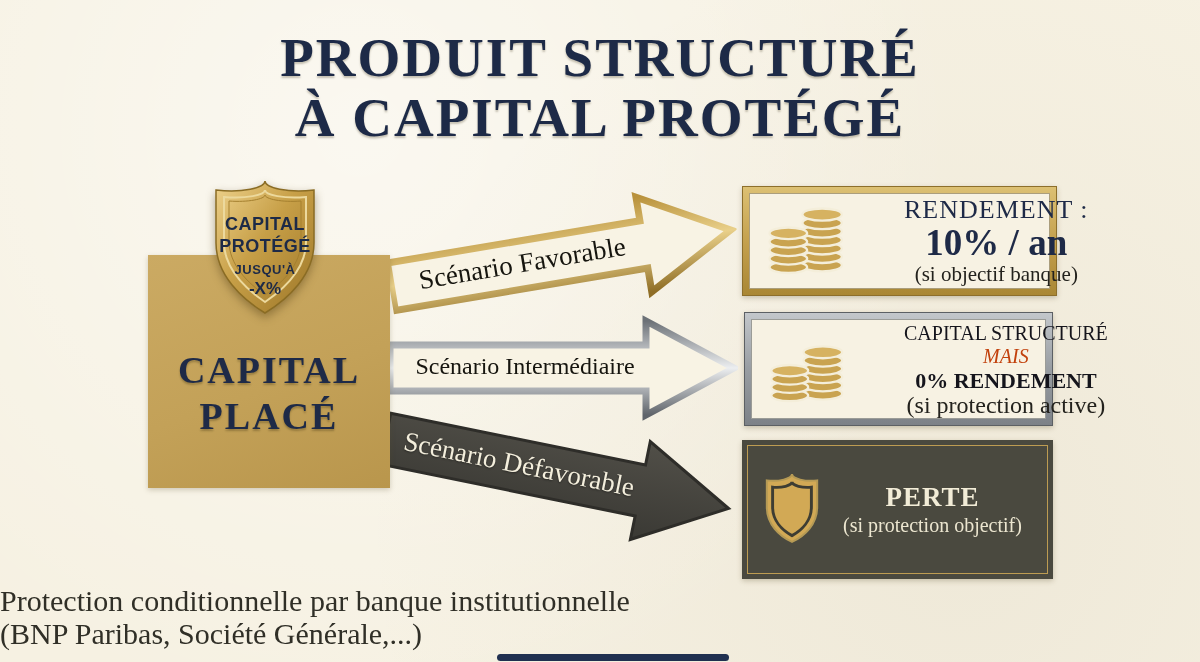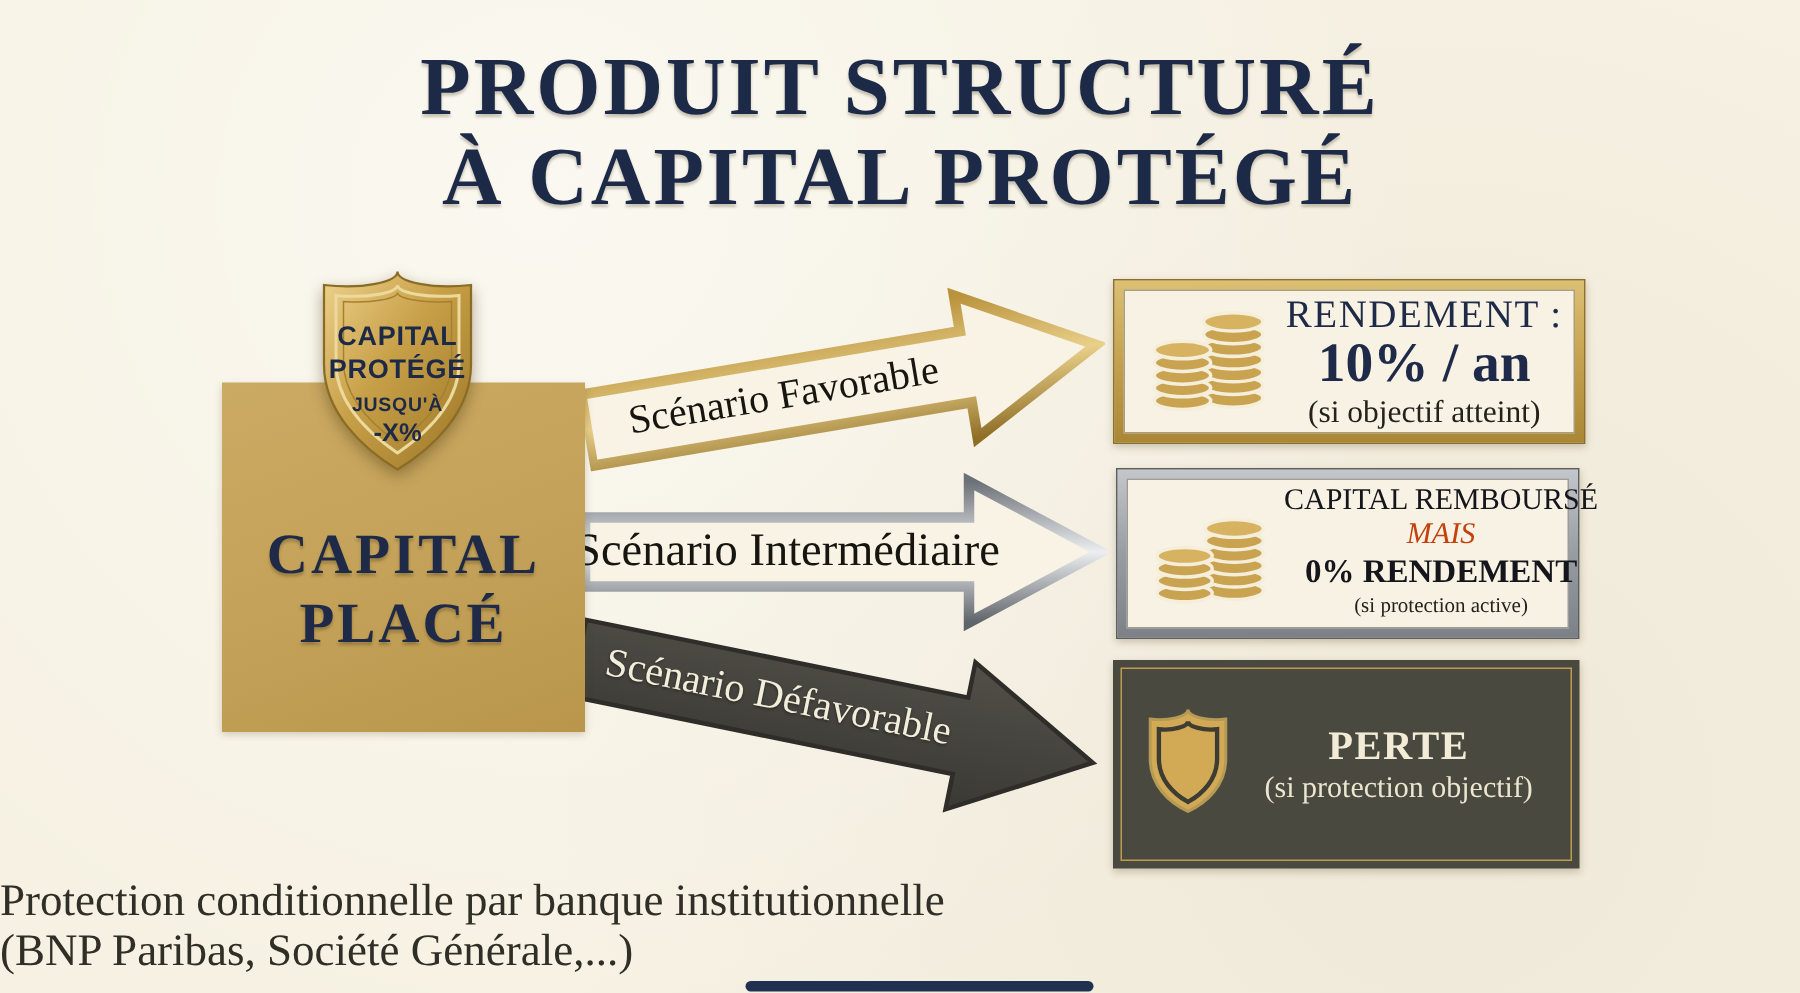--- a/index.html
+++ b/index.html
@@ -37,46 +37,46 @@
   
   .arrow{position:absolute;z-index:2;}
   .arrow svg{position:absolute;left:0;top:0;}
   .arrow .arrow-label{
     position:absolute;top:50%;transform:translateY(-54%);
     text-align:center;white-space:nowrap;
   }
   .arrow-fav{left:387px;top:202px;width:352px;height:112px;transform:rotate(-9.5deg);}
   .arrow-fav .arrow-label{left:-4px;width:278px;font-size:27px;color:#16150f;}
   .arrow-int{left:388px;top:315px;width:350px;height:106px;}
-  .arrow-int .arrow-label{left:-8px;width:290px;font-size:31px;color:#16150f;font-family:Liberation Serif, serif;}
+  .arrow-int .arrow-label{left:-8px;width:290px;font-size:24px;color:#16150f;font-family:Liberation Serif, serif;}
   .arrow-def{left:380px;top:418px;width:358px;height:112px;transform:rotate(11.5deg);}
   .arrow-def .arrow-label{left:-2px;width:280px;font-size:27px;color:#f3eedc;text-shadow:0 1px 2px rgba(0,0,0,.4);}
   
   .outcome{position:absolute;z-index:2;box-shadow:0 2px 5px rgba(90,75,40,.28);}
   .frame-gold{background:linear-gradient(180deg,#dcc073 0%,#c4a14e 50%,#a98734 100%);
               border:1px solid #8d6f2b;padding:6px;}
   .frame-silver{background:linear-gradient(180deg,#c3c7cb 0%,#989da2 50%,#7c8187 100%);
                 border:1px solid #5c6064;padding:6px;}
   .frame-inner{background:#f7f2e3;border:1px solid rgba(110,90,40,.55);
-               width:100%;height:100%;box-sizing:border-box;display:flex;align-items:center;}
+               width:100%;height:100%;box-sizing:border-box;display:flex;align-items:center;gap:48px;}
   .frame-silver .frame-inner{border:1px solid rgba(80,85,90,.55);}
   .outcome-1{left:742px;top:186px;width:315px;height:110px;box-sizing:border-box;}
   .outcome-2{left:744px;top:312px;width:309px;height:114px;box-sizing:border-box;}
   .outcome-3{left:742px;top:440px;width:311px;height:139px;background:#4a493f;box-sizing:border-box;}
   .outcome-3 .dark-inner{position:absolute;left:5px;top:5px;right:5px;bottom:5px;
        border:1.5px solid #bd9c52;display:flex;align-items:center;}
   .icon-wrap{flex:0 0 auto;margin-left:12px;}
   .txt-col{flex:1 1 auto;text-align:center;padding-right:6px;}
   .o1-title{color:#1e2a47;font-size:26px;letter-spacing:1px;line-height:29px;white-space:nowrap;}
   .o1-value{color:#1e2a47;font-size:37px;font-weight:bold;line-height:38px;white-space:nowrap;}
   .o1-note{color:#23221d;font-size:21px;line-height:25px;white-space:nowrap;}
   .o2-l1{color:#15151c;font-size:20px;line-height:23px;white-space:nowrap;}
   .o2-l2{color:#c2410c;font-size:20px;line-height:23px;font-style:italic;}
   .o2-l3{color:#15151c;font-size:22px;font-weight:bold;line-height:25px;white-space:nowrap;}
-  .o2-note{color:#23221d;font-size:14px;line-height:24px;white-space:nowrap;font-family:Liberation Serif, serif;}
+  .o2-note{color:#23221d;font-size:24px;line-height:24px;white-space:nowrap;font-family:Liberation Serif, serif;}
   .o3-l1{color:#f2ecd7;font-size:27px;font-weight:bold;line-height:30px;letter-spacing:1px;}
   .o3-l2{color:#f2ecd7;font-size:27px;font-weight:bold;line-height:30px;letter-spacing:1px;white-space:nowrap;}
   .o3-note{color:#ece6d0;font-size:20px;line-height:26px;white-space:nowrap;}
   
   .footer{
     position:absolute;left:0;top:584px;width:100%;text-align:left;
     color:#302f27;font-size:30px;line-height:33px;
   }
   .progress-bar{
     position:absolute;left:497px;top:654px;width:232px;height:7px;
@@ -176,21 +176,21 @@
               <ellipse cx="28" cy="63" rx="20" ry="6.2"></ellipse>
             <ellipse cx="28" cy="54" rx="20" ry="6.2"></ellipse>
               <ellipse cx="28" cy="45" rx="20" ry="6.2"></ellipse>
             <ellipse cx="28" cy="36" rx="20" ry="6.2" fill="#d6b261"></ellipse>
           </g>
         </svg>
       </div>
       <div class="txt-col">
         <div class="o1-title">RENDEMENT :</div>
         <div class="o1-value">10% / an</div>
-        <div class="o1-note">(si objectif atteint)</div>
+        <div class="o1-note">(si objectif banque)</div>
       </div>
     </div>
   </div>
 
   <div class="outcome outcome-2 frame-silver">
     <div class="frame-inner">
       <div class="icon-wrap">
         <svg width="92" height="76" viewBox="0 0 100 82">
           <g fill="#c9a350" stroke="#f4eeda" stroke-width="2.5">
             <ellipse cx="64" cy="70" rx="21" ry="6.5"></ellipse>
@@ -200,21 +200,21 @@
             <ellipse cx="64" cy="34" rx="21" ry="6.5"></ellipse>
               <ellipse cx="64" cy="25" rx="21" ry="6.5" fill="#d6b261"></ellipse>
             <ellipse cx="28" cy="72" rx="20" ry="6.2"></ellipse>
               <ellipse cx="28" cy="63" rx="20" ry="6.2"></ellipse>
             <ellipse cx="28" cy="54" rx="20" ry="6.2"></ellipse>
               <ellipse cx="28" cy="45" rx="20" ry="6.2" fill="#d6b261"></ellipse>
           </g>
         </svg>
       </div>
       <div class="txt-col">
-        <div class="o2-l1">CAPITAL REMBOURSÉ</div>
+        <div class="o2-l1">CAPITAL STRUCTURÉ</div>
         <div class="o2-l2">MAIS</div>
         <div class="o2-l3">0% RENDEMENT</div>
         <div class="o2-note">(si protection active)</div>
       </div>
     </div>
   </div>
 
   <div class="outcome outcome-3">
     <div class="dark-inner">
       <div class="icon-wrap">

